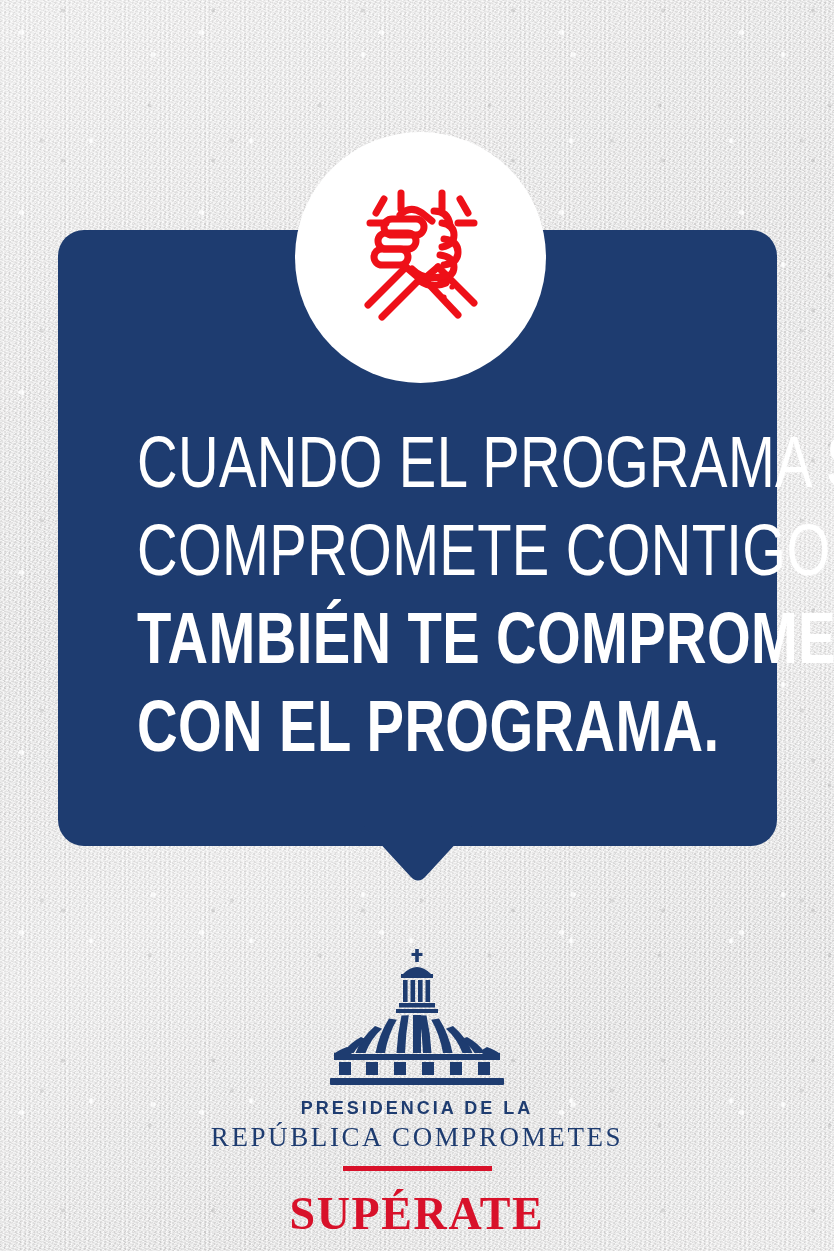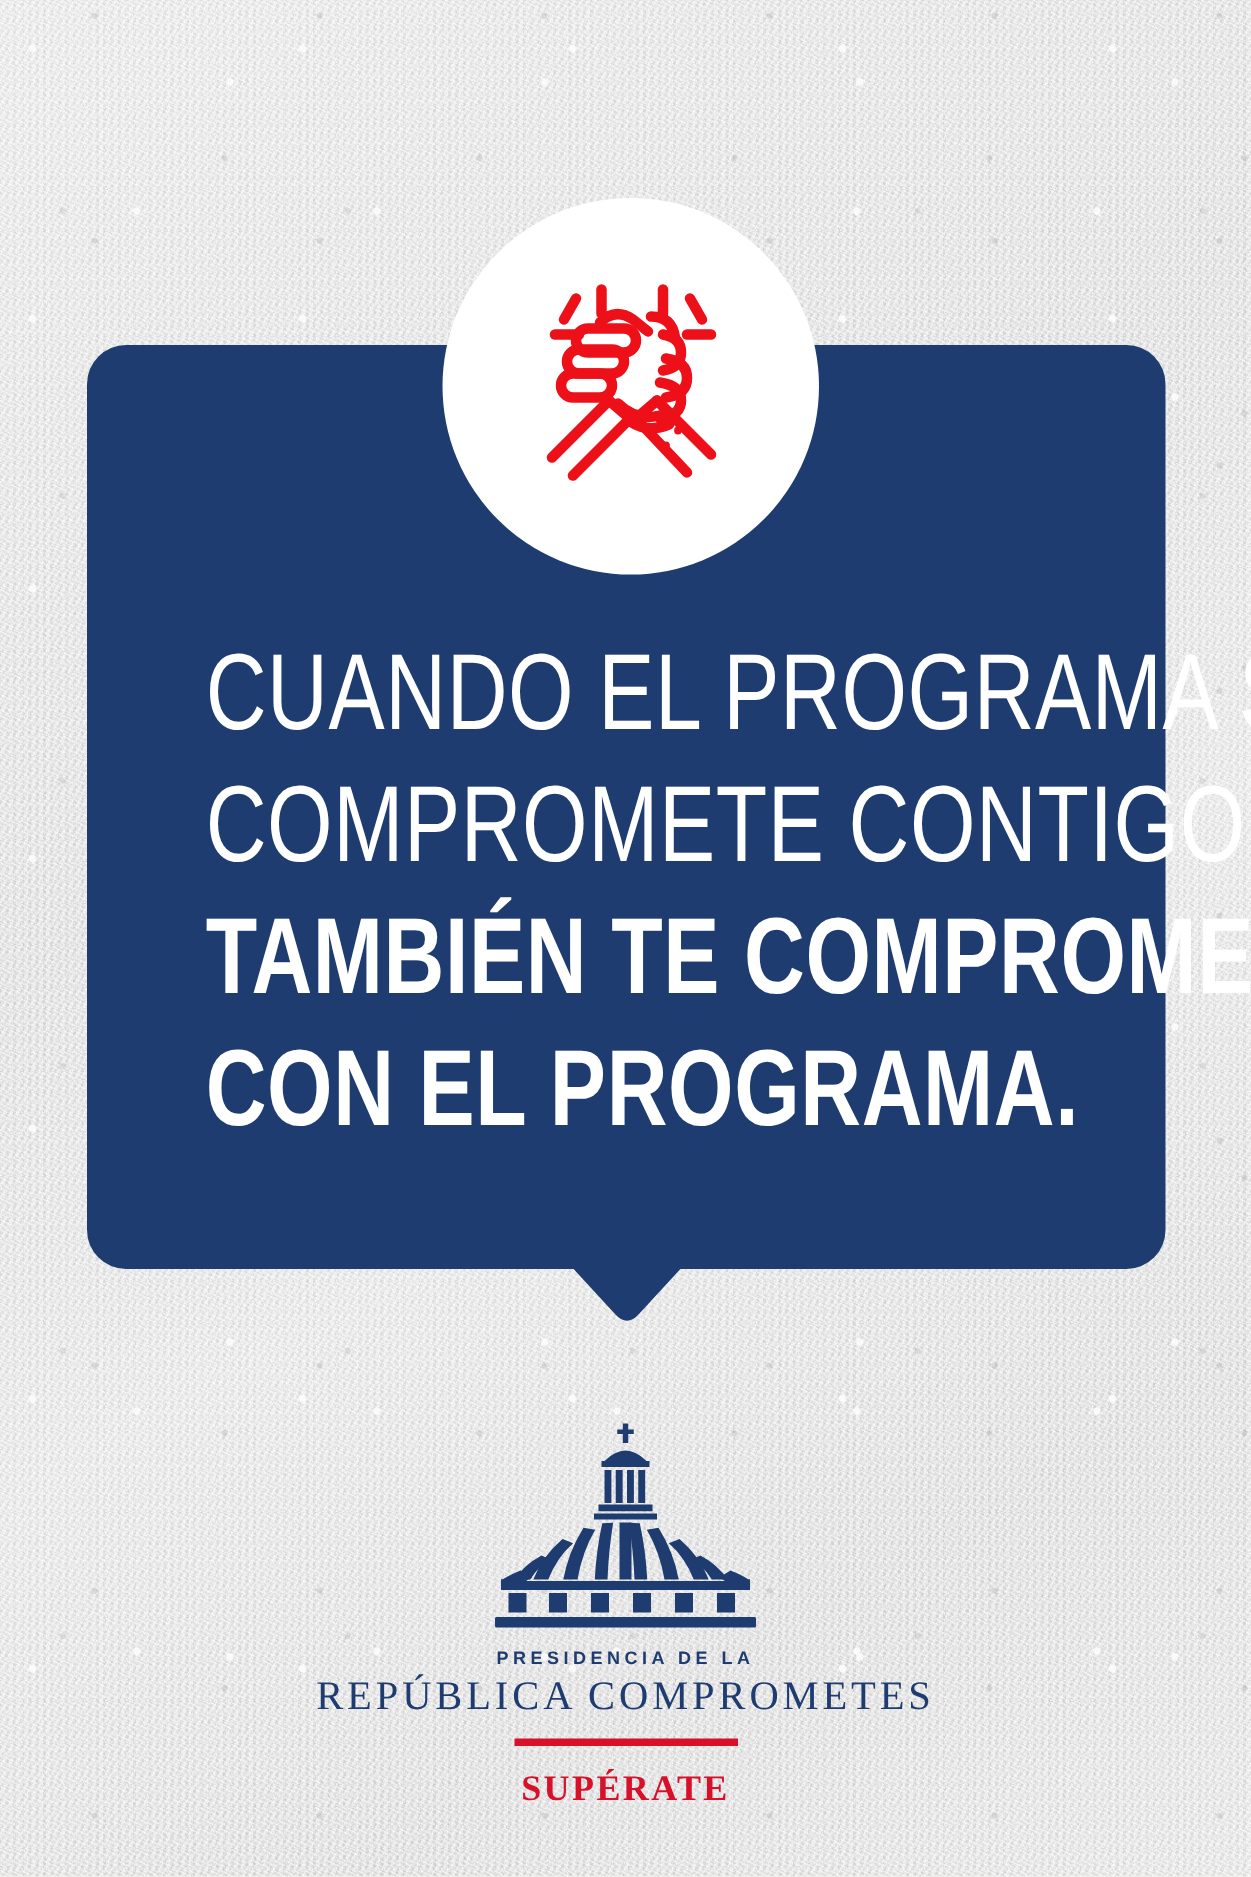--- a/index.html
+++ b/index.html
@@ -134,21 +134,21 @@
     top: 948px;
     width: 834px;
     display: flex;
     flex-direction: column;
     align-items: center;
   }
   .logo-dome svg { display:block; }
 
   .logo-line1 {
     margin-top: 10px;
-    font-size: 12px;
+    font-size: 18px;
     font-weight: 600;
     letter-spacing: 3.0px;
     color: #1e3c70;
     font-family: "Liberation Sans", "DejaVu Sans", sans-serif;
     white-space: nowrap;
   }
   .logo-line2 {
     margin-top: 3px;
     font-size: 27px;
     font-weight: 400;
@@ -158,21 +158,21 @@
     white-space: nowrap;
   }
   .logo-rule {
     margin-top: 13px;
     width: 149px;
     height: 5px;
     background: #d8112a;
   }
   .logo-brand {
     margin-top: 16px;
-    font-size: 24px;
+    font-size: 46px;
     font-weight: 700;
     letter-spacing: 1.6px;
     color: #d8112a;
     font-family: "Liberation Serif", "DejaVu Serif", serif;
     white-space: nowrap;
   }
 </style>
 </head>
 <body>
 

